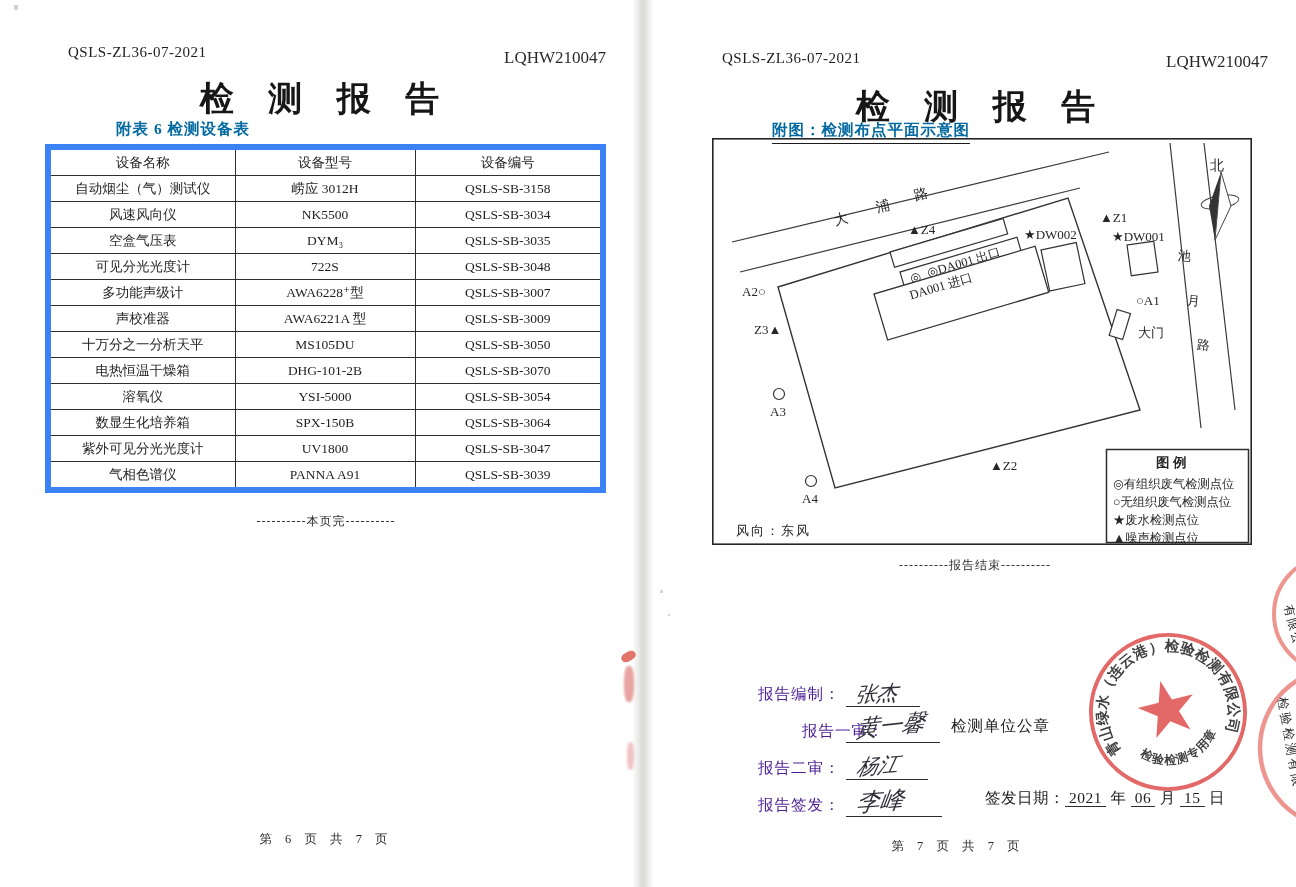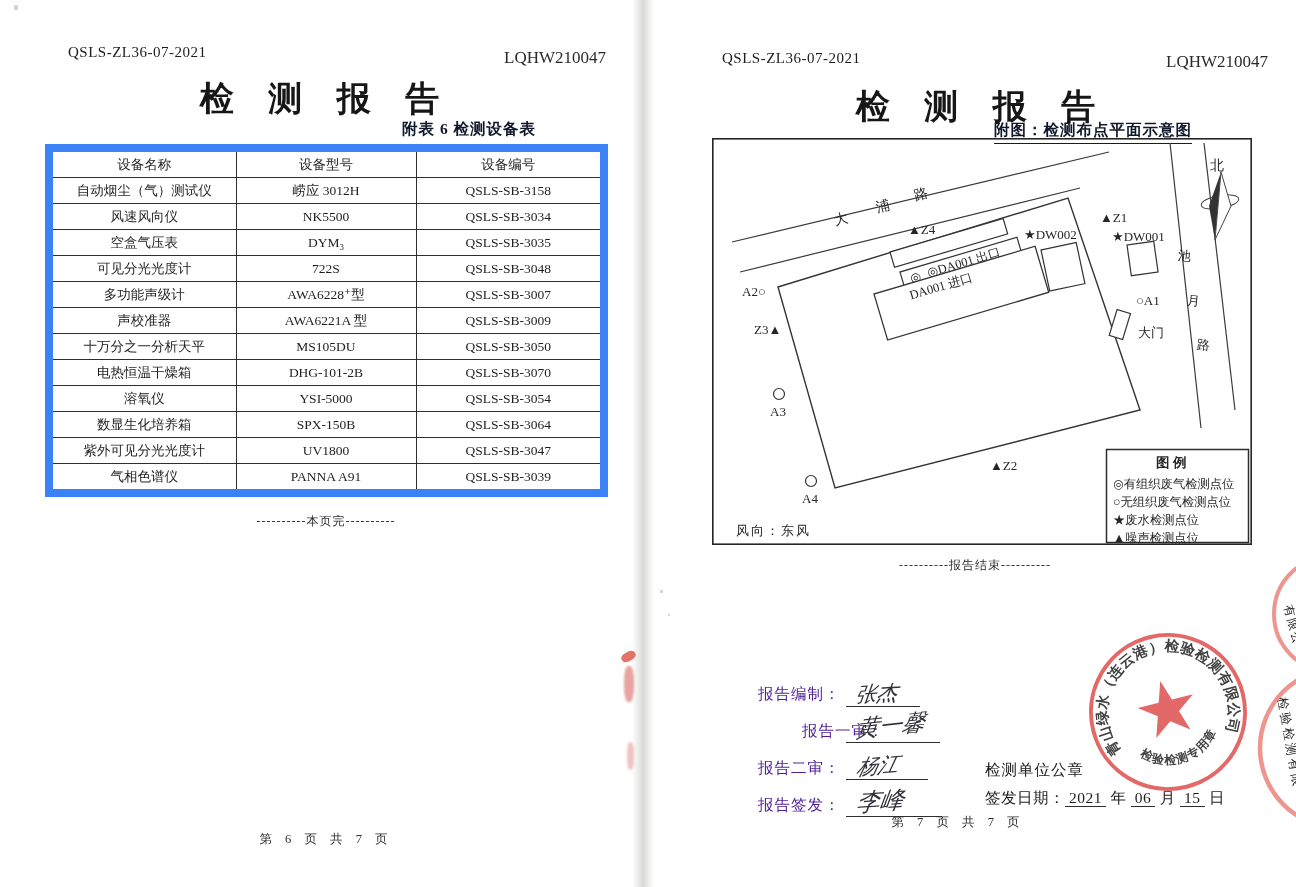--- a/index.html
+++ b/index.html
@@ -5,23 +5,23 @@
   html,body{margin:0;padding:0;background:#fff;}
   #canvas{position:relative;width:1296px;height:887px;background:#fefefe;overflow:hidden;
           font-family:"Liberation Serif","DejaVu Serif",serif;color:#222;}
   .abs{position:absolute;}
   .page-bg{position:absolute;top:0;width:636px;height:887px;background:#fff;}
   .seam{position:absolute;left:632px;top:0;width:22px;height:887px;
         background:linear-gradient(90deg,#fff 0%,#e9e9e7 30%,#d9d9d7 50%,#e9e9e7 70%,#fff 100%);}
   .doc-code{font-size:15px;letter-spacing:.5px;color:#1d1d1d;}
   .report-no{font-size:17px;color:#2a2a2a;}
   .page-title{width:420px;text-align:center;font-size:34px;font-weight:600;letter-spacing:13px;color:#161616;}
-  .page-subtitle{width:420px;text-align:right;font-size:15.5px;font-weight:bold;letter-spacing:1px;color:#0f172a;}
+  .page-subtitle{width:420px;text-align:left;font-size:15.5px;font-weight:bold;letter-spacing:1px;color:#0369a1;}
   .subtitle-rule{border-bottom:1.5px solid #1c1c1c;padding-bottom:2px;display:inline-block;}
-  table.equip{border-collapse:collapse;table-layout:fixed;width:555px;border:8px solid #3b82f6;}
+  table.equip{border-collapse:collapse;table-layout:fixed;width:555px;border:6px solid #3b82f6;}
   table.equip th,table.equip td{border:1px solid #2e2e2e;height:25px;text-align:center;
         font-size:13.5px;font-weight:normal;color:#1e1e1e;padding:0 2px;overflow:hidden;white-space:nowrap;}
   .dash-line{font-size:12px;color:#2c2c2c;letter-spacing:1px;width:420px;text-align:center;}
   .footer{font-size:12.5px;color:#2c2c2c;letter-spacing:5px;width:420px;text-align:center;}
   .diagram-frame{position:absolute;left:712px;top:138px;width:540px;height:407px;}
   svg text{font-family:"Liberation Serif","DejaVu Serif",serif;fill:#262626;}
   .sig-label{font-size:15.5px;color:#4c1d95;letter-spacing:1px;}
   .sig-line{position:absolute;border-bottom:1.5px solid #2d2d2d;height:24px;}
   .sig-name{position:absolute;bottom:-3px;left:8px;font-size:21px;font-style:italic;color:#30303a;
             transform:rotate(-4deg) skewX(-12deg);transform-origin:left bottom;white-space:nowrap;}
@@ -218,21 +218,21 @@
   </div>
   <div class="abs sig-label" style="left:758px;top:758px;">报告二审：</div>
   <div class="sig-line" style="left:846px;top:755px;width:82px;">
     <span class="sig-name" style="transform:rotate(-5deg) skewX(-18deg);">杨江</span>
   </div>
   <div class="abs sig-label" style="left:758px;top:795px;">报告签发：</div>
   <div class="sig-line" style="left:846px;top:792px;width:96px;">
     <span class="sig-name" style="transform:rotate(-4deg) skewX(-12deg);font-size:24px;">李峰</span>
   </div>
 
-  <div class="abs stamp-caption" style="left:985px;top:716px;margin-top:44px;">检测单位公章</div>
+  <div class="abs stamp-caption" style="left:951px;top:716px;">检测单位公章</div>
 
   <div class="abs date-line" style="left:985px;top:788px;">
     <span>签发日期：</span><span class="date-num">2021</span> <span>年</span> <span class="date-num">06</span> <span>月</span> <span class="date-num">15</span> <span>日</span>
   </div>
 
   <svg class="abs" style="left:1068px;top:612px;" width="200" height="200" viewBox="0 0 200 200">
     <defs>
       <path id="ring" d="M47.2,130.5 A61,61 0 1 1 152.8,130.5"></path>
       <path id="seal" d="M60.2,133.4 A52,52 0 0 0 139.8,133.4"></path>
     </defs>
@@ -248,21 +248,21 @@
     </g>
   </svg>
 
   <svg class="abs" style="left:1244px;top:548px;overflow:visible;" width="52" height="300" viewBox="0 0 52 300">
     <circle cx="88" cy="66" r="58" fill="none" stroke="#e87c74" stroke-width="4" opacity="0.8"></circle>
     <text x="40" y="58" font-size="12" fill="#e27a72" transform="rotate(75 40 58)" letter-spacing="2">有限公</text>
     <circle cx="96" cy="200" r="80" fill="none" stroke="#e87c74" stroke-width="4.5" opacity="0.8"></circle>
     <text x="34" y="150" font-size="12.5" fill="#e06a62" transform="rotate(80 34 150)" letter-spacing="3">检验检测有限</text>
   </svg>
 
-  <div class="abs footer" style="left:748px;top:814px;">第 7 页 共 7 页</div>
+  <div class="abs footer" style="left:748px;top:838px;">第 7 页 共 7 页</div>
 
   <div class="smudge" style="left:621px;top:652px;width:15px;height:9px;background:#dd5c52;opacity:.85;transform:rotate(-28deg);"></div>
   <div class="smudge" style="left:624px;top:666px;width:10px;height:36px;background:#d55a55;opacity:.55;filter:blur(1px);"></div>
   <div class="smudge" style="left:627px;top:742px;width:7px;height:28px;background:#d9706a;opacity:.4;filter:blur(1px);"></div>
   <div class="speck" style="left:660px;top:590px;width:3px;height:3px;"></div>
   <div class="speck" style="left:668px;top:614px;width:2px;height:2px;"></div>
   <div class="speck" style="left:14px;top:5px;width:4px;height:5px;"></div>
 
 </div>
 

